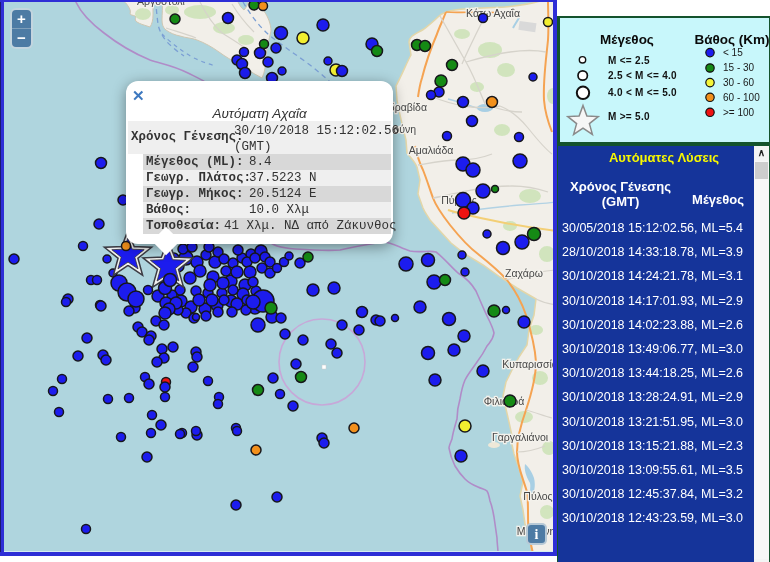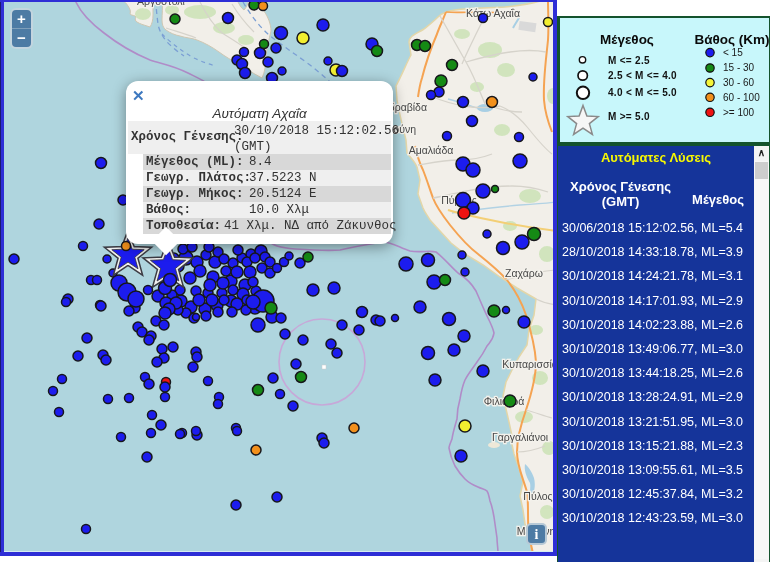--- a/index.html
+++ b/index.html
@@ -4,21 +4,21 @@
 * { margin:0; padding:0; box-sizing:border-box; }
 body { width:770px; height:562px; background:#fff; font-family:"Liberation Sans",sans-serif; position:relative; overflow:hidden; }
 #mapframe { position:absolute; left:0; top:0; width:557px; height:556px; background:#fff; }
 .fedge { position:absolute; background:#2e2ed6; }
 #mapinner { position:absolute; left:4px; top:2px; width:549px; height:549px; background:#afd5de; overflow:hidden; }
 #maporigin { position:absolute; left:-4px; top:-2px; width:556px; height:555px; }
 .plbl { font-size:10.5px; fill:#474747; font-family:"Liberation Sans",sans-serif; paint-order:stroke; stroke:#f4f2ec; stroke-width:2.5px; }
 #rightcol { position:absolute; left:557px; top:16px; width:213px; height:562px; background:#14532d; }
 #legend { position:absolute; left:3px; top:2px; width:209px; height:124px; background:#c8f7fb; }
 #panel { position:absolute; left:1px; top:130px; width:211px; height:428px; background:#15349a; }
-#panel .title { position:absolute; top:4px; left:0; width:196px; text-align:center; color:#f8f800; font-weight:bold; font-size:13px; }
+#panel .title { position:absolute; top:4px; left:0; width:212px; text-align:center; color:#f8f800; font-weight:bold; font-size:13px; }
 #hdr { position:absolute; top:33px; left:0; width:196px; color:#fff; font-weight:bold; font-size:13px; }
 #hdr .c1 { position:absolute; left:0; top:0; width:125px; text-align:center; line-height:15px; }
 #hdr .c2 { position:absolute; left:125px; top:13px; width:70px; text-align:center; }
 #rows { position:absolute; top:70px; left:4px; width:190px; color:#fff; font-size:12.5px; }
 #rows .row { height:24.2px; line-height:24.2px; white-space:nowrap; }
 #sbar { position:absolute; right:0; top:0; width:15px; height:428px; background:#f7f7f7; }
 #sbar .arr { position:absolute; left:0; width:15px; height:15px; background:#f4f4f4; color:#222; font-size:10px; line-height:14px; text-align:center; font-weight:bold; }
 #sbar .thumb { position:absolute; left:1px; top:16px; width:13px; height:17px; background:#cdcdcd; }
 .lctl { position:absolute; background:#4d7ba4; border:2px solid rgba(195,210,220,.9); border-radius:5px; color:#fff; text-align:center; }
 #zoomctl { position:absolute; left:10px; top:8px; width:23px; height:41px; background:#4d7ba4; border:2px solid rgba(205,220,228,.92); border-radius:6px; }
@@ -418,21 +418,21 @@
 <text x="163" y="98.4" font-size="10" fill="#1a1a1a">&gt;= 100</text>
 </svg>
     </div>
   <div id="panel">
     <div class="title">Αυτόματες Λύσεις</div>
     <div id="hdr">
         <div class="c1">Χρόνος Γένεσης<br>(GMT)</div>
         <div class="c2">Μέγεθος</div>
       </div>
     <div id="rows">
-        <div class="row">30/06/2018 15:12:02.56, ML=5.4</div>
+        <div class="row">30/05/2018 15:12:02.56, ML=5.4</div>
 <div class="row">28/10/2018 14:33:18.78, ML=3.9</div>
 <div class="row">30/10/2018 14:24:21.78, ML=3.1</div>
 <div class="row">30/10/2018 14:17:01.93, ML=2.9</div>
 <div class="row">30/10/2018 14:02:23.88, ML=2.6</div>
 <div class="row">30/10/2018 13:49:06.77, ML=3.0</div>
 <div class="row">30/10/2018 13:44:18.25, ML=2.6</div>
 <div class="row">30/10/2018 13:28:24.91, ML=2.9</div>
 <div class="row">30/10/2018 13:21:51.95, ML=3.0</div>
 <div class="row">30/10/2018 13:15:21.88, ML=2.3</div>
 <div class="row">30/10/2018 13:09:55.61, ML=3.5</div>

